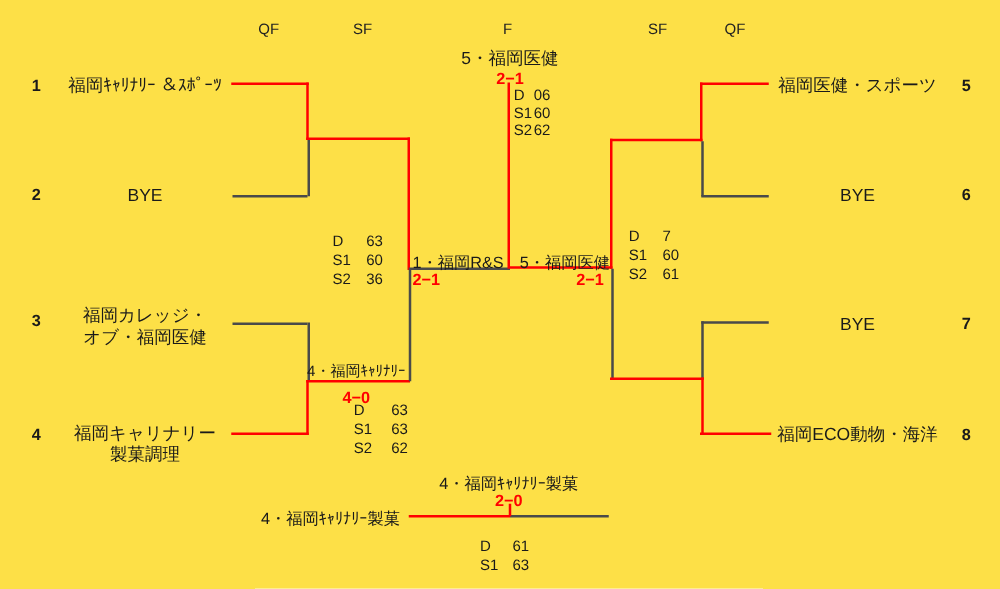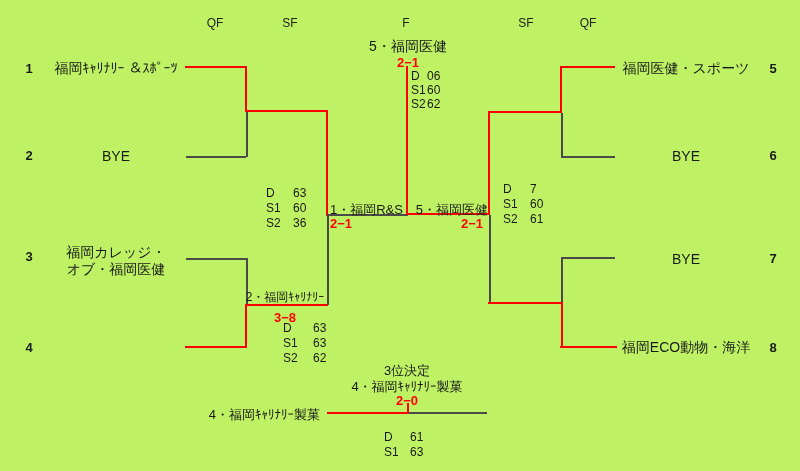--- a/index.html
+++ b/index.html
@@ -1,17 +1,17 @@
 <!DOCTYPE html>
 <html><head>
 <meta charset="utf-8">
 <style>
   html,body{margin:0;padding:0;background:#fff;}
   .bracket{
-    position:relative;width:800px;height:471px;background:#bef264;overflow:hidden;
+    position:relative;width:800px;height:471px;background:#fde047;overflow:hidden;
     font-family:"Liberation Sans","DejaVu Sans",sans-serif;color:#1a1a1a;
   }
   .hl{position:absolute;height:2px;}
   .vl{position:absolute;width:2px;}
   .red{background:#ff0000;}
   .gy{background:#4a4a4a;height:1.5px;}
   .vl.gy{width:1.5px;height:auto;}
   .hdr{position:absolute;width:40px;text-align:center;font-size:12px;color:#222;}
   .seed{position:absolute;width:18px;text-align:center;font-size:13px;font-weight:bold;}
   .name{position:absolute;font-size:14px;line-height:17px;white-space:pre-line;text-align:center;}
@@ -43,20 +43,22 @@
 
   <div class="seed" style="left:20px;top:61px">1</div>
   <div class="seed" style="left:20px;top:148px">2</div>
   <div class="seed" style="left:20px;top:249px">3</div>
   <div class="seed" style="left:20px;top:340px">4</div>
 
   <div class="name" style="left:46px;top:60px;width:140px">福岡ｷｬﾘﾅﾘｰ ＆ｽﾎﾟｰﾂ</div>
   <div class="name" style="left:46px;top:148px;width:140px">BYE</div>
   <div class="name" style="left:46px;top:244px;width:140px">福岡カレッジ・
 オブ・福岡医健</div>
+  <div class="name" style="left:46px;top:338px;width:140px">福岡キャリナリー
+製菓調理</div>
 
   <div class="name rgt" style="left:608px;top:60px;width:156px">福岡医健・スポーツ</div>
   <div class="name rgt" style="left:608px;top:148px;width:156px">BYE</div>
   <div class="name rgt" style="left:608px;top:251px;width:156px">BYE</div>
   <div class="name rgt" style="left:608px;top:339px;width:156px">福岡ECO動物・海洋</div>
 
   <div class="seed" style="left:764px;top:61px">5</div>
   <div class="seed" style="left:764px;top:148px">6</div>
   <div class="seed" style="left:764px;top:251px">7</div>
   <div class="seed" style="left:764px;top:340px">8</div>
@@ -112,33 +114,32 @@
   <div class="result" style="left:330px;top:216px">2−1</div>
 
   <div class="sets k27" style="left:503px;top:182px">
     <div class="srow"><span class="sk">D</span><span class="sv">7</span></div>
     <div class="srow"><span class="sk">S1</span><span class="sv">60</span></div>
     <div class="srow"><span class="sk">S2</span><span class="sv">61</span></div>
   </div>
   <div class="mlabel ralign" style="left:388px;top:201px;width:100px">5・福岡医健</div>
   <div class="result ralign" style="left:388px;top:216px;width:95px">2−1</div>
 
-  <div class="mlabel ctr" style="left:242px;top:289px;width:86px;font-size:12px">2・福岡ｷｬﾘﾅﾘｰ</div>
-  <div class="result" style="left:242px;top:310px;width:86px">3−8</div>
+  <div class="mlabel ctr" style="left:242px;top:289px;width:86px;font-size:12px">4・福岡ｷｬﾘﾅﾘｰ</div>
+  <div class="result" style="left:242px;top:310px;width:86px">4−0</div>
   <div class="sets k30" style="left:283px;top:321px">
     <div class="srow"><span class="sk">D</span><span class="sv">63</span></div>
     <div class="srow"><span class="sk">S1</span><span class="sv">63</span></div>
     <div class="srow"><span class="sk">S2</span><span class="sv">62</span></div>
   </div>
 
   <div class="hl red" style="left:327px;top:412px;width:81px"></div>
   <div class="hl gy" style="left:408px;top:412px;width:79px"></div>
   <div class="vl red" style="left:407px;top:403px;height:10px"></div>
 
-  <div class="mlabel ctr" style="left:347px;top:362px;width:120px">3位決定</div>
   <div class="mlabel ctr" style="left:327px;top:378px;width:160px">4・福岡ｷｬﾘﾅﾘｰ製菓</div>
   <div class="result" style="left:347px;top:393px;width:120px">2−0</div>
   <div class="mlabel ralign" style="left:188px;top:406px;width:132px">4・福岡ｷｬﾘﾅﾘｰ製菓</div>
   <div class="sets k26" style="left:384px;top:430px">
     <div class="srow"><span class="sk">D</span><span class="sv">61</span></div>
     <div class="srow"><span class="sk">S1</span><span class="sv">63</span></div>
   </div>
 
 </div>
 

